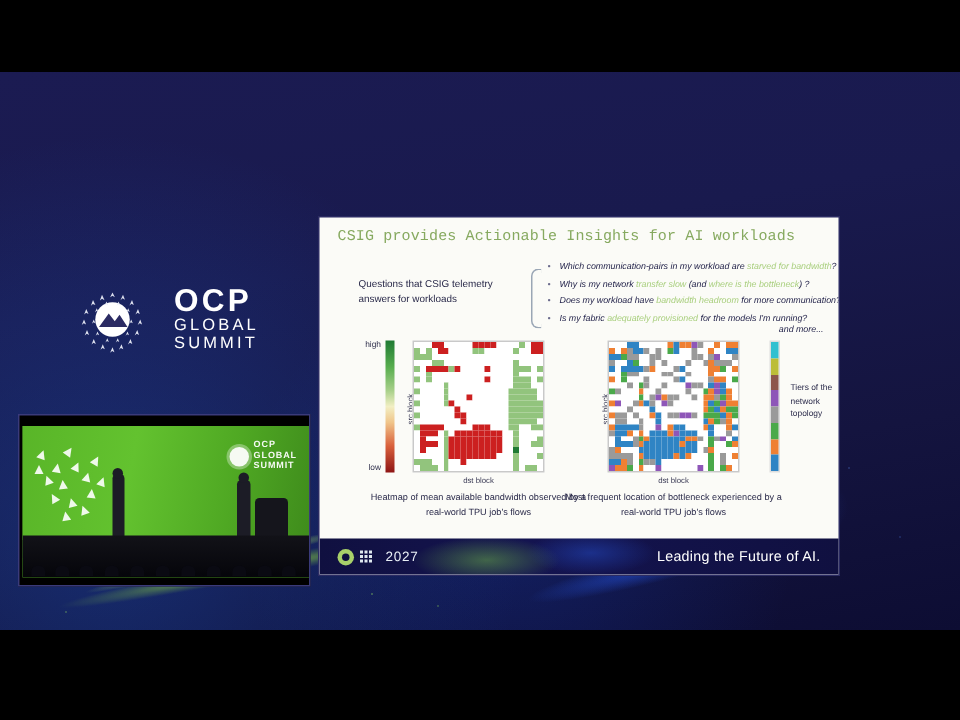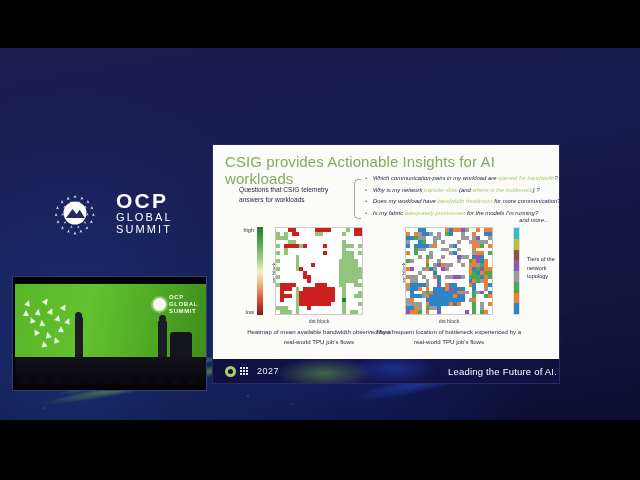--- a/index.html
+++ b/index.html
@@ -82,21 +82,21 @@
   #vid-logo .dot { width:13px; height:13px; border-radius:50%; background:#fff; box-shadow:0 0 0 2px rgba(255,255,255,.35); }
   #vid-logo .vt { color:#fff; font-size:6px; font-weight:bold; line-height:1.15; letter-spacing:.6px; }
   #audience { position:absolute; left:0; bottom:0; width:191px; height:28px;
               background:linear-gradient(180deg,#121218 0%,#05050a 100%); }
   .head { position:absolute; bottom:1px; width:9px; height:7px; border-radius:50% 50% 0 0; background:#0a0a12; }
   #stage-floor { position:absolute; left:0; top:76px; width:191px; height:12px; background:#2a2a33; }
 
   
   #slide { position:absolute; left:212px; top:96px; width:348px; height:240px;
            background:#fbfbf7; border:1px solid #2b2b63; overflow:hidden; }
-  #slide-title { position:absolute; left:12px; top:8px; font-size:15px; color:#86a95f; letter-spacing:.1px; }
+  #slide-title { position:absolute; left:12px; top:8px; font-size:10px; color:#86a95f; letter-spacing:.1px;font-family:Liberation Mono, monospace; }
 
   #q-label { position:absolute; left:26px; top:40px; width:112px; font-size:6.6px; color:#2a2a4a; line-height:1.55; }
   #brace { position:absolute; left:141px; top:34px; width:7px; height:40px;
            border:1px solid #9aa6b5; border-right:none; border-radius:5px 0 0 5px; }
 
   #bullets { position:absolute; left:152px; top:28px; width:190px; }
   #bullets li { list-style:none; position:relative; padding-left:8px; font-size:5.9px; line-height:1.95;
                 color:#25254c; font-style:italic; white-space:nowrap; }
   #bullets li:before { content:"\2022"; position:absolute; left:0; top:0; color:#6b6b8c; }
   #bullets .hl { color:#a9cf7e; font-style:italic; }
@@ -127,21 +127,21 @@
         radial-gradient(ellipse 70px 22px at 32% 60%, rgba(120,200,70,0.45) 0%, rgba(10,15,60,0) 70%),
         radial-gradient(ellipse 60px 20px at 52% 40%, rgba(40,90,230,0.40) 0%, rgba(10,15,60,0) 72%),
         linear-gradient(90deg,#101040 0%,#141450 40%,#101040 100%);
       display:flex; align-items:center; }
   #sf-logo { display:flex; align-items:center; gap:4px; margin-left:12px; }
   #sf-logo .sfdot { width:11px; height:11px; border-radius:50%; background:#a8d06a; position:relative; }
   #sf-logo .sfdot:after { content:""; position:absolute; left:3px; top:3px; width:5px; height:5px; border-radius:50%; background:#0f1040; }
   #sf-grid { display:grid; grid-template-columns:repeat(3,2px); grid-template-rows:repeat(3,2px); gap:1px; }
   #sf-grid i { background:#dfe8ef; display:block; }
   #sf-year { color:#e8eef5; font-size:9px; margin-left:5px; letter-spacing:.5px; }
-  #sf-tag { margin-left:auto; margin-right:4px; color:#ffffff; font-size:9.5px; letter-spacing:.2px; }
+  #sf-tag { margin-left:auto; margin-right:14px; color:#ffffff; font-size:9.5px; letter-spacing:.2px; }
 
   
   #bottom-bar { position:absolute; left:0; top:355px; width:640px; height:46px;
                 display:flex; align-items:center; justify-content:center; }
   #bottom-text { color:#eef2f8; font-size:12.5px; letter-spacing:1.4px;
                  font-family:"DejaVu Sans Mono", monospace; white-space:nowrap; }
   #bottom-text .sep { color:#b9c4d6; margin:0 9px; }
 </style>
 </head>
 <body>

